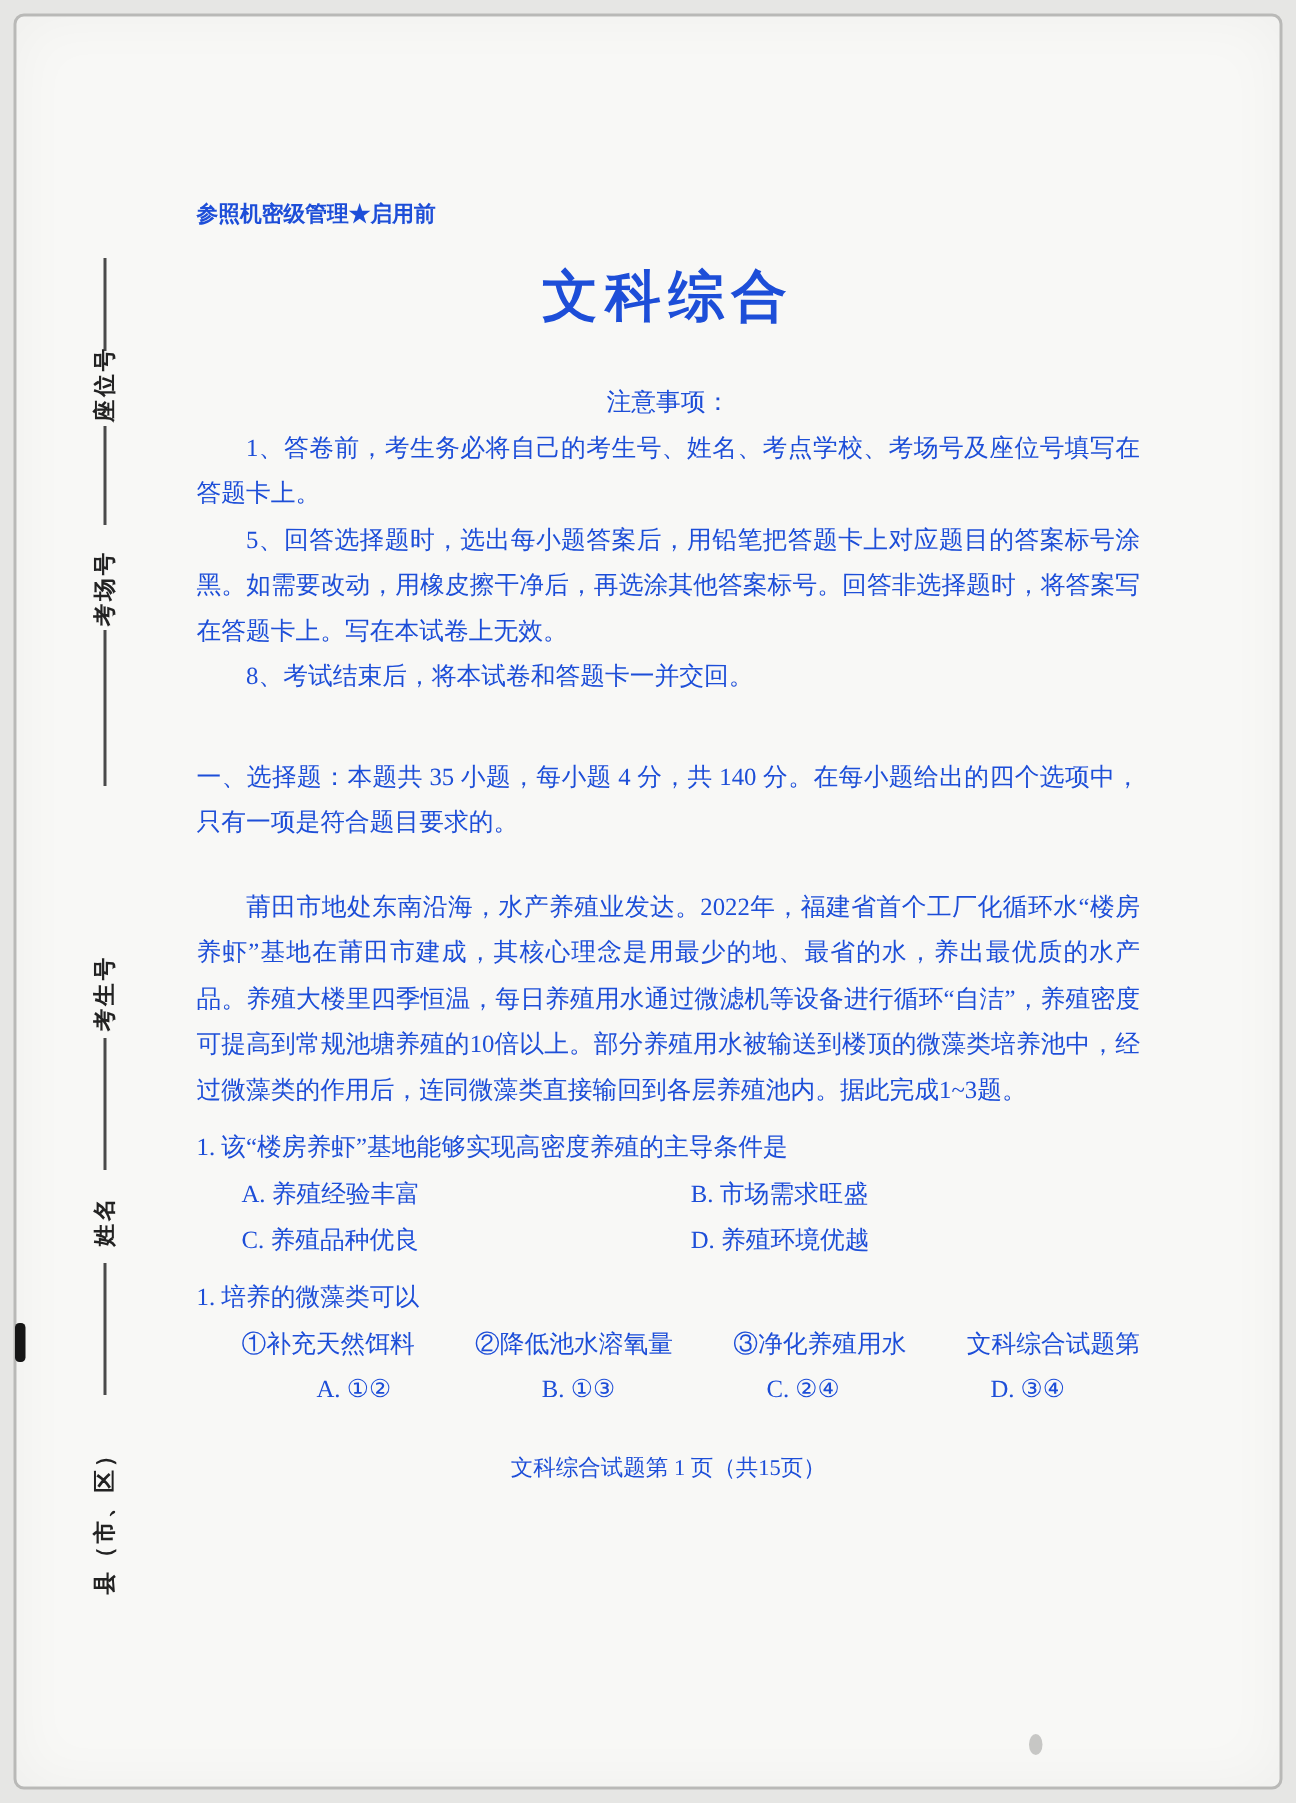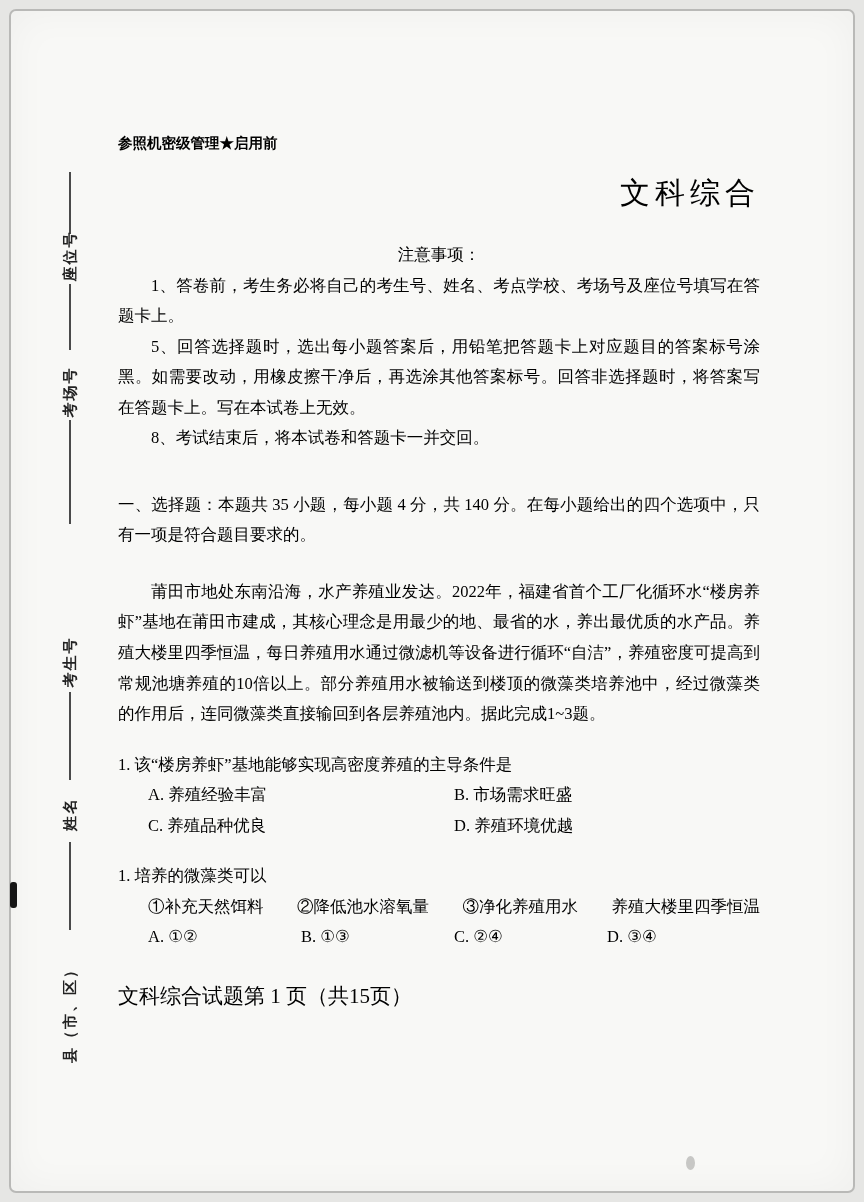--- a/index.html
+++ b/index.html
@@ -43,74 +43,76 @@
     background: #161616; border-radius: 3px;
   }
   .smudge {
     position: absolute; left: 686px; top: 1156px;
     width: 9px; height: 14px;
     background: #c7c7c5; border-radius: 50%;
   }
   
   .content {
     position: absolute;
-    left: 118px; right: 104px; top: 130px;
-    color: #000000;
+    left: 131px; right: 104px; top: 130px;
+    color: #1d4ed8;
     font-size: 16.5px;
     line-height: 1.85;
     text-align: justify;
   }
   .header-note {
     font-weight: bold;
     font-size: 14.5px;
     text-align: left;
   }
   .title {
     font-size: 22px;
     font-weight: bold;
     text-align: center;
     margin: 8px 0 2px;
     letter-spacing: 1px;
   }
   .subtitle {
-    font-size: 30px;
-    font-weight: normal;
-    text-align: right;
+    font-size: 37px;
+    font-weight: bold;
+    text-align: center;
     margin: 8px 0 20px;
     letter-spacing: 5px;
   }
   .notice-title {
     font-weight: normal;
     margin-top: 4px;
     text-align: center;
   }
   .para { margin: 0; }
   .indent { text-indent: 2em; }
   .section-heading {
     font-weight: normal;
     margin: 36px 0 0;
   }
   .passage { margin-top: 26px; }
-  .question { margin-top: 20px; }
+  .question { margin-top: 8px; }
   .stem { margin: 0; text-align: left; }
   .opts { padding-left: 30px; text-align: left; }
   .two-col {
     display: grid;
     grid-template-columns: 1fr 1fr;
   }
   .four-col {
     display: grid;
     grid-template-columns: repeat(4, 1fr);
+    text-align: center;
   }
   .spread {
     display: flex;
     justify-content: space-between;
   }
   .footer {
-    font-size: 21px;
+    text-align: center;
+    font-size: 15px;
     margin-top: 24px;
   }
 </style>
 </head>
 <body>
 
 <div class="scan">
   <div class="paper"></div>
 
   <div class="m-line" style="top:172px;height:62px"></div>
@@ -149,21 +151,21 @@
         <span>D. 养殖环境优越</span>
       </div>
     </div>
 
     <div class="question">
       <p class="stem">1. 培养的微藻类可以</p>
       <div class="opts spread">
         <span>①补充天然饵料</span>
         <span>②降低池水溶氧量</span>
         <span>③净化养殖用水</span>
-        <span>养殖大楼里四季恒温</span>
+        <span>文科综合试题第</span>
       </div>
       <div class="opts four-col">
         <span>A. ①②</span>
         <span>B. ①③</span>
         <span>C. ②④</span>
         <span>D. ③④</span>
       </div>
     </div>
 
 

